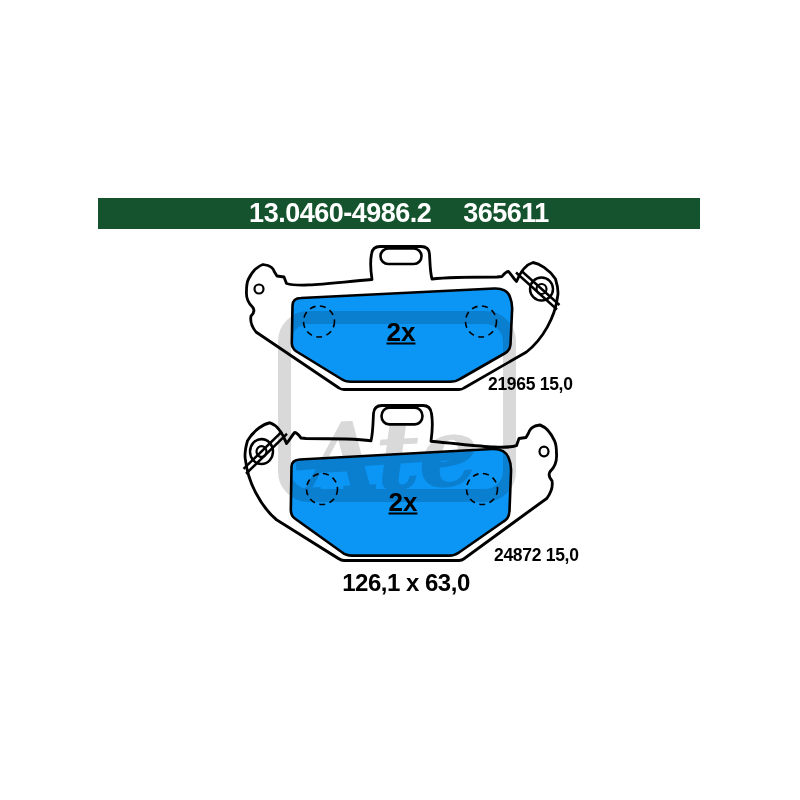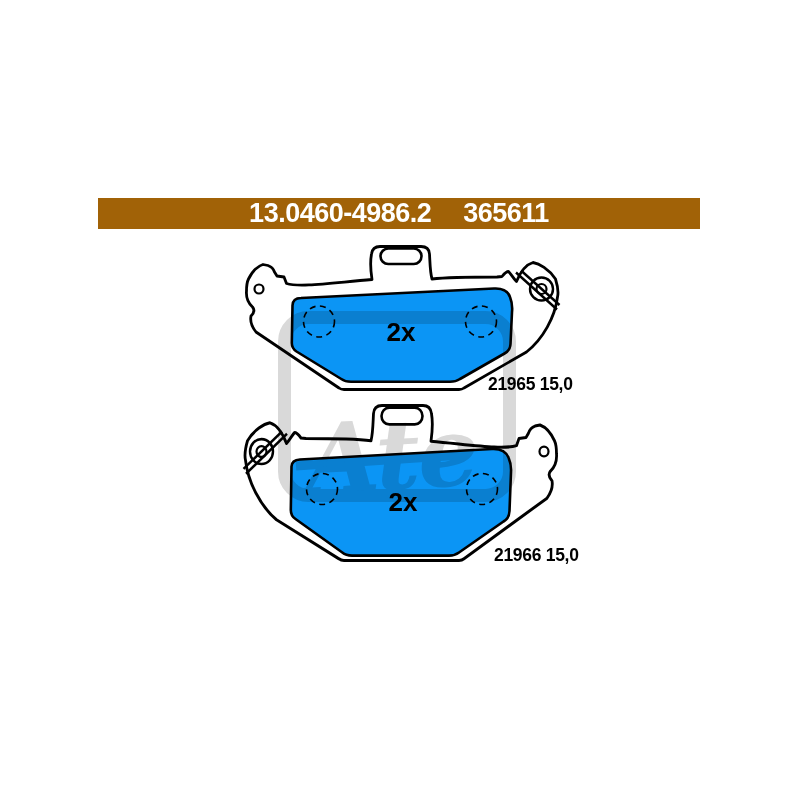--- a/index.html
+++ b/index.html
@@ -14,34 +14,34 @@
   }
   .header-bar span{
     color:#ffffff;font-weight:bold;font-size:27px;line-height:31px;
     letter-spacing:-0.5px;white-space:nowrap;
   }
   .drawing{position:absolute;left:0;top:0;z-index:2;}
   .wm{position:absolute;left:0;top:0;z-index:5;mix-blend-mode:multiply;pointer-events:none;}
   .label{
     position:absolute;color:#000;font-weight:bold;white-space:nowrap;z-index:3;
   }
-  .qty{font-size:26px;transform:translate(-50%,-50%);}
+  .qty{font-size:26px;transform:translate(-50%,-50%);text-decoration:underline;}
   .part-label{font-size:17.5px;letter-spacing:-0.3px;}
   .size-label{font-size:24px;transform:translateX(-50%);letter-spacing:-0.5px;}
   .wm-text{
     font-family:"DejaVu Serif",serif;font-style:italic;font-weight:bold;
     font-size:96px;letter-spacing:-2px;
   }
 </style>
 </head>
 <body>
 
 <div class="canvas">
 
-  <div class="header-bar" style="background-color: #a16207;">
+  <div class="header-bar" style="background-color: #14532d;">
     <span>13.0460-4986.2</span>
     <span>365611</span>
   </div>
 
   <svg class="drawing" width="800" height="800" viewBox="0 0 800 800">
 
     <g>
       <path d="M 372,279.5
            C 371,273 370,262 371.5,254
            Q 372.5,246.5 380,246.5
@@ -150,21 +150,22 @@
            L 291.5,466.5
            C 291.7,461.5 295,459.8 300,459.5 Z" fill="#0b95f5" stroke="#000000" stroke-width="2.6" stroke-linejoin="round"></path>
       <circle cx="322" cy="489" r="15.5" fill="none" stroke="#000000" stroke-width="1.6" stroke-dasharray="6 4.5"></circle>
       <circle cx="482" cy="489" r="15.5" fill="none" stroke="#000000" stroke-width="1.6" stroke-dasharray="6 4.5"></circle>
     </g>
   </svg>
 
   <div class="label qty" style="left:401px;top:332px;">2x</div>
   <div class="label qty" style="left:403px;top:502px;">2x</div>
   <div class="label part-label" style="left:488px;top:374px;">21965 15,0</div>
-  <div class="label part-label" style="left:494px;top:545px;">21966 15,0</div>
+  <div class="label part-label" style="left:494px;top:545px;">24872 15,0</div>
+  <div class="label size-label" style="left:406px;top:569px;">126,1 x 63,0</div>
 
   <svg class="wm" width="800" height="800" viewBox="0 0 800 800">
     <rect x="284.5" y="317.5" width="225" height="178" rx="24" fill="none" stroke="#d9d9d9" stroke-width="13"></rect>
     <line x1="296" y1="466" x2="462" y2="455" stroke="#d9d9d9" stroke-width="9"></line>
     <text class="wm-text" x="305" y="489" transform="rotate(-3 390 460)" fill="#d9d9d9">Ate</text>
   </svg>
 
 </div>
 
 </body></html>

